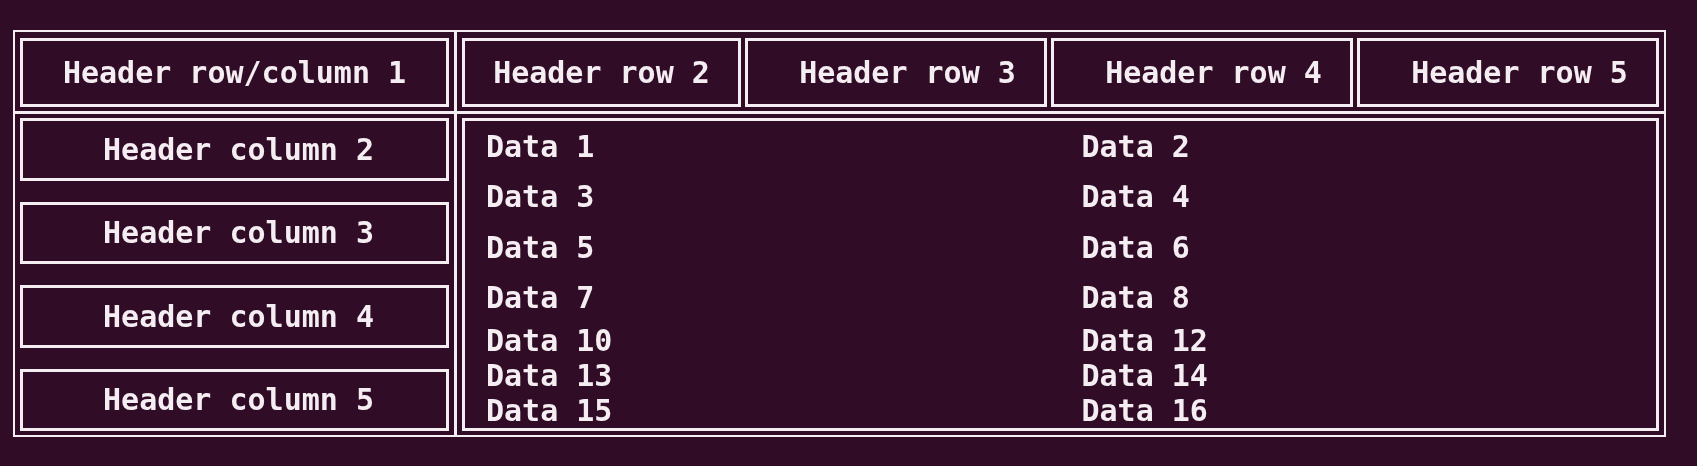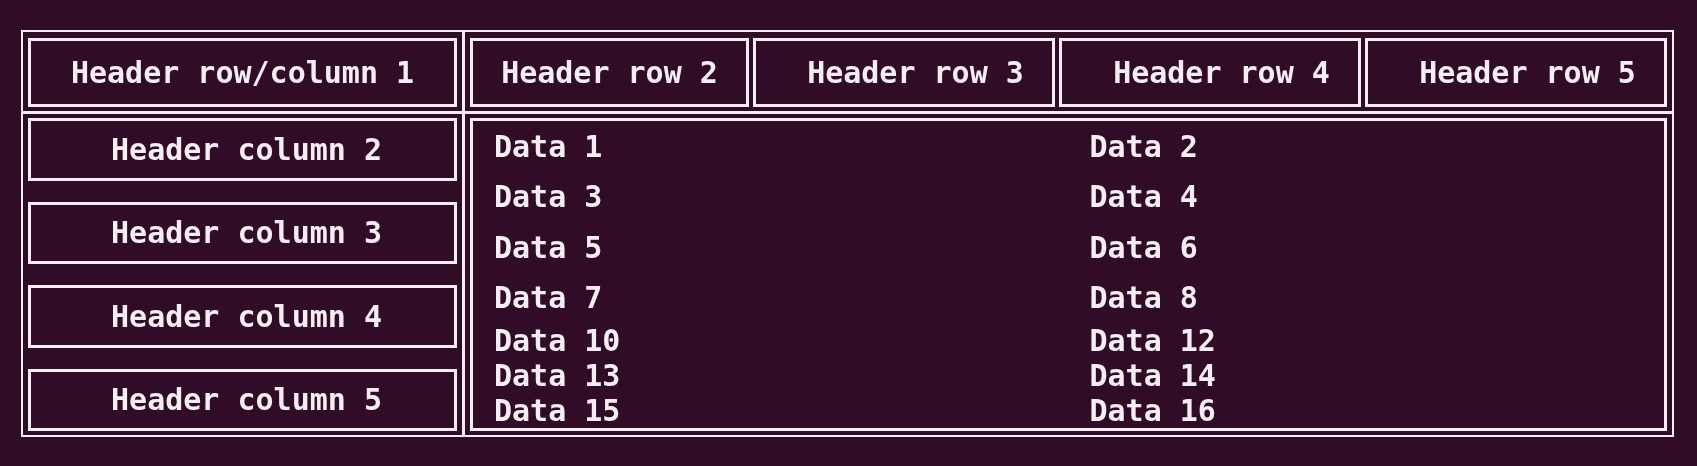--- a/index.html
+++ b/index.html
@@ -17,21 +17,21 @@
     height: 466px;
     background: var(--bg);
     color: var(--fg);
     font-family: "DejaVu Sans Mono", "Liberation Mono", monospace;
     font-weight: bold;
     font-size: 30px;
     overflow: hidden;
   }
   .frame {
     position: absolute;
-    left: 21px;
+    left: 13px;
     top: 30px;
     width: 1653px;
     height: 407px;
     border: 2px solid var(--fg);
     padding: 6px 5px 4px 5px;
   }
   
   .vline {
     position: absolute;
     top: 0;

